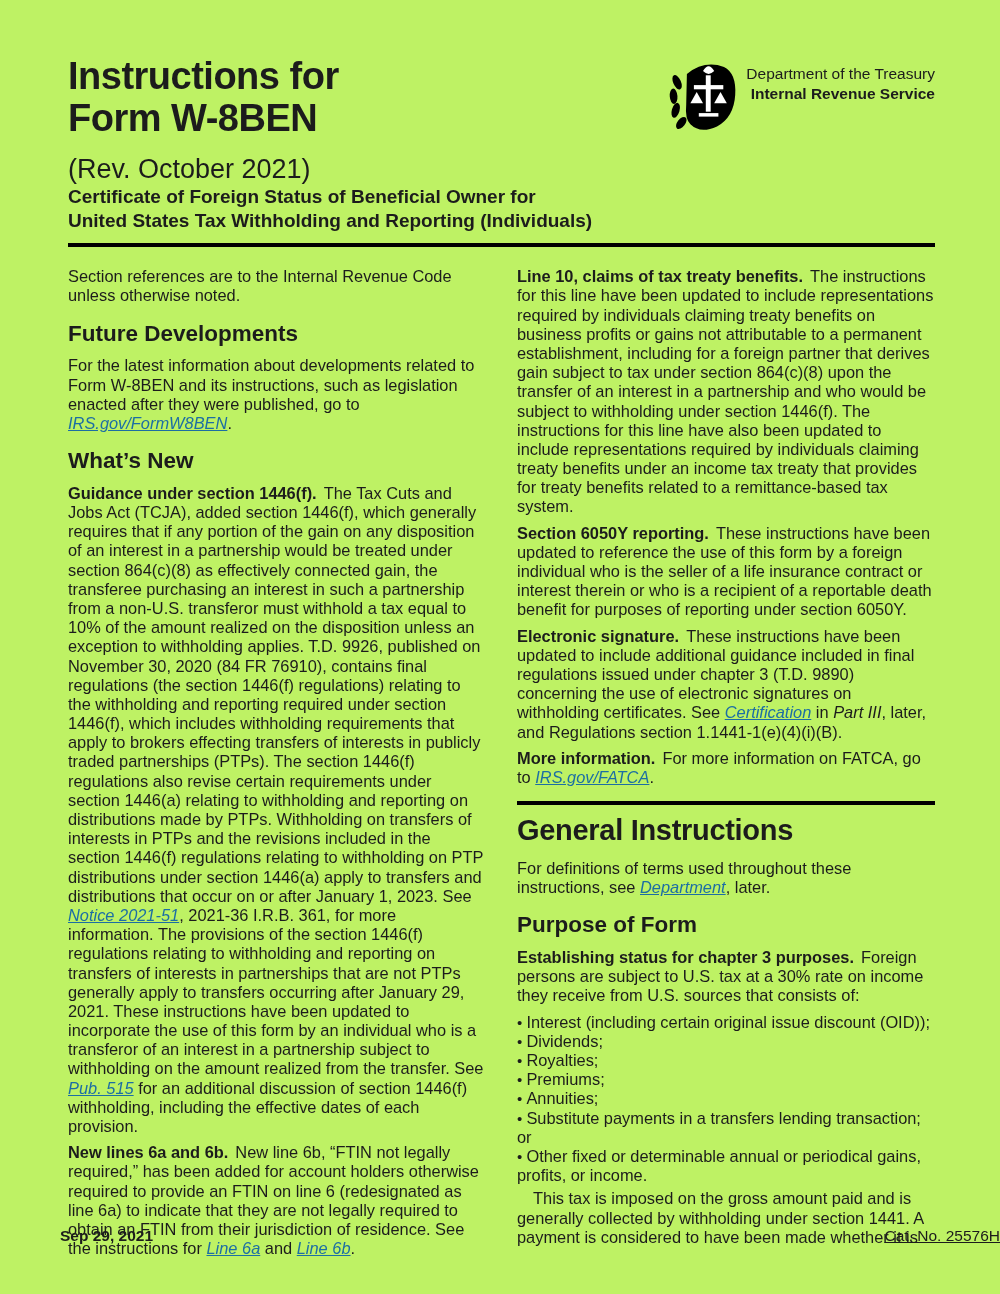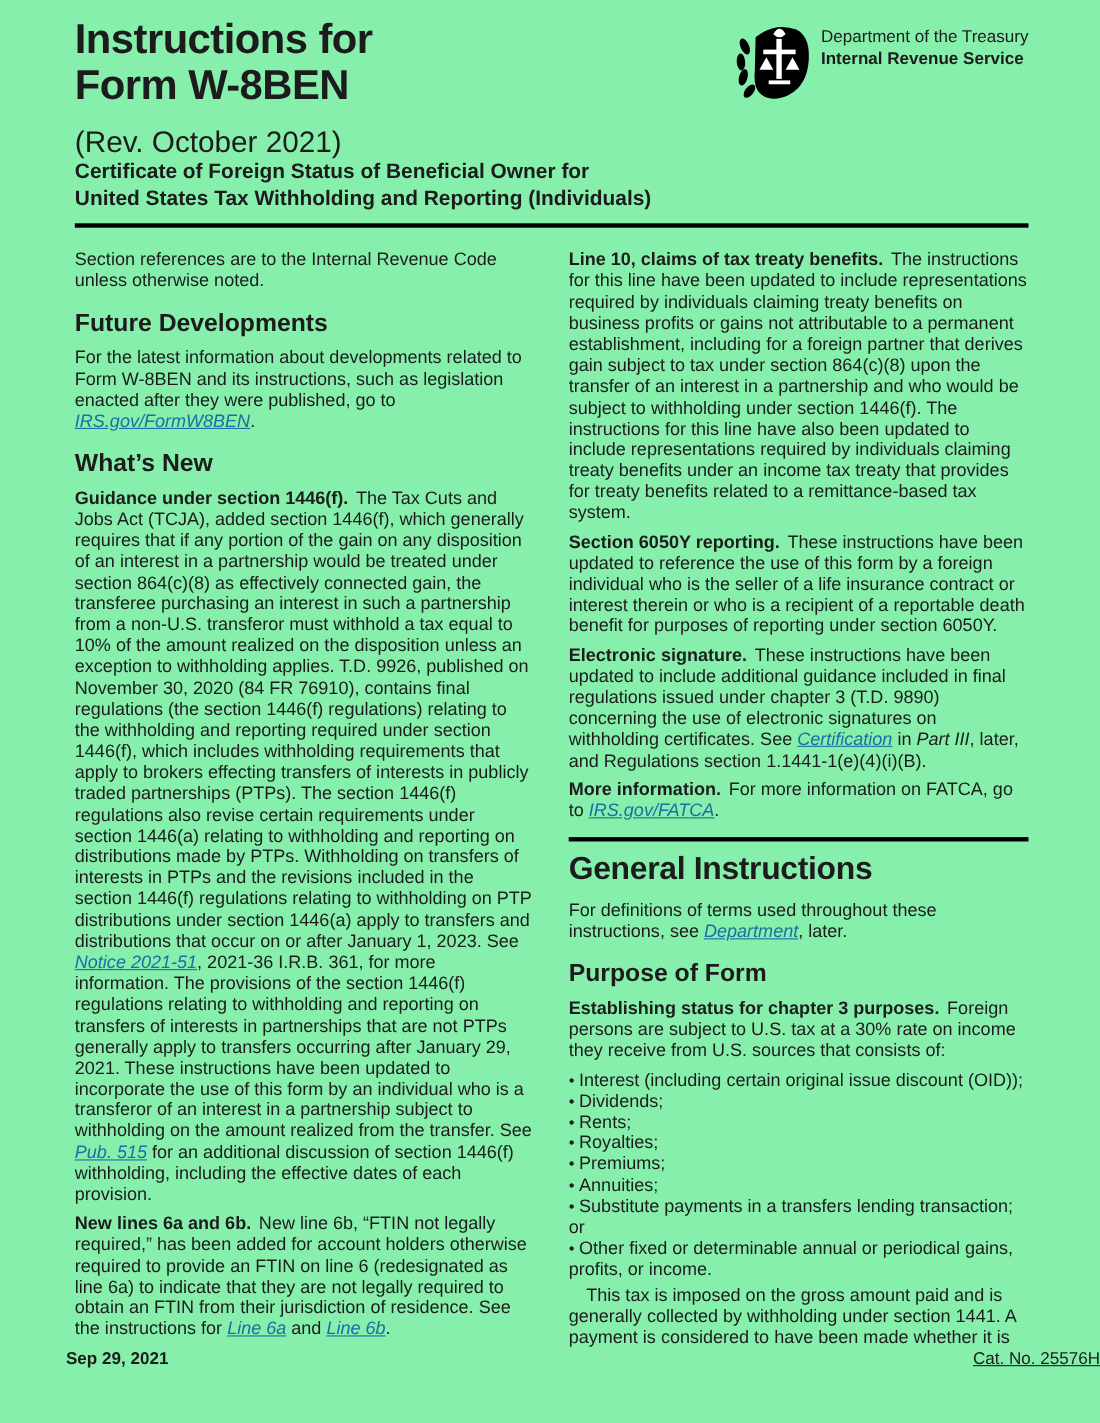--- a/index.html
+++ b/index.html
@@ -1,30 +1,30 @@
 <!DOCTYPE html>
 <html><head>
 <meta charset="utf-8">
 <style>
   html,body{margin:0;padding:0;background:#e8e8e8;}
   .page{
-    width:1000px;height:1294px;background:#86efac;position:relative;
+    width:1000px;height:1294px;background:#bef264;position:relative;
     font-family:"Liberation Sans", sans-serif;color:#1c1c1c;
     margin:0 auto;overflow:hidden;box-sizing:border-box;
-    padding:16px 65px 0 68px;
+    padding:56px 65px 0 68px;
   }
   
   .hdr{display:flex;justify-content:space-between;align-items:flex-start;}
   .hdr-title{font-size:38px;font-weight:bold;line-height:1.1;letter-spacing:-.5px;}
   .hdr-rev{font-size:27px;margin-top:14px;}
   .hdr-sub{font-size:19px;font-weight:bold;line-height:1.28;}
   .hdr-right{display:flex;align-items:flex-start;margin-top:2px;}
   .logo{width:70px;height:78px;flex:0 0 auto;margin-right:8px;}
   .agency{font-size:15.5px;line-height:1.3;padding-top:6px;}
-  .agency .l2{font-weight:bold;}
+  .agency .l2{font-weight:bold;text-align:right;}
   .hdr-rule{border-bottom:4px solid #000;margin-top:10px;}
   
   .cols{display:flex;gap:31px;margin-top:20px;}
   .col{width:418px;flex:0 0 418px;font-size:16.4px;line-height:1.17;}
   p{margin:0 0 7px 0;}
   .lead{font-weight:bold;margin-right:7px;}
   a.lnk{color:#1c6ea4;font-style:italic;text-decoration:underline;cursor:pointer;}
   .em{font-style:italic;}
   h2.sec{font-size:22.5px;font-weight:bold;margin:16px 0 10px 0;line-height:1.1;}
   h1.big{font-size:29px;font-weight:bold;margin:10px 0 12px 0;line-height:1.1;letter-spacing:-.3px;}
@@ -106,21 +106,20 @@
       <div class="thick-rule"></div>
       <h1 class="big">General Instructions</h1>
 
       <p><span>For definitions of terms used throughout these instructions, see </span><a class="lnk">Department</a><span>, later.</span></p>
 
       <h2 class="sec">Purpose of Form</h2>
       <p><span class="lead">Establishing status for chapter 3 purposes.</span><span>Foreign persons are subject to U.S. tax at a 30% rate on income they receive from U.S. sources that consists of:</span></p>
 
       <p class="bullet">Interest (including certain original issue discount (OID));</p>
       <p class="bullet">Dividends;</p>
-      <p class="bullet">Rents;</p>
       <p class="bullet">Royalties;</p>
       <p class="bullet">Premiums;</p>
       <p class="bullet">Annuities;</p>
       <p class="bullet">Substitute payments in a transfers lending transaction; or</p>
       <p class="bullet">Other fixed or determinable annual or periodical gains, profits, or income.</p>
 
       <p class="indent">This tax is imposed on the gross amount paid and is generally collected by withholding under section 1441. A payment is considered to have been made whether it is</p>
     </div>
   </div>
 

